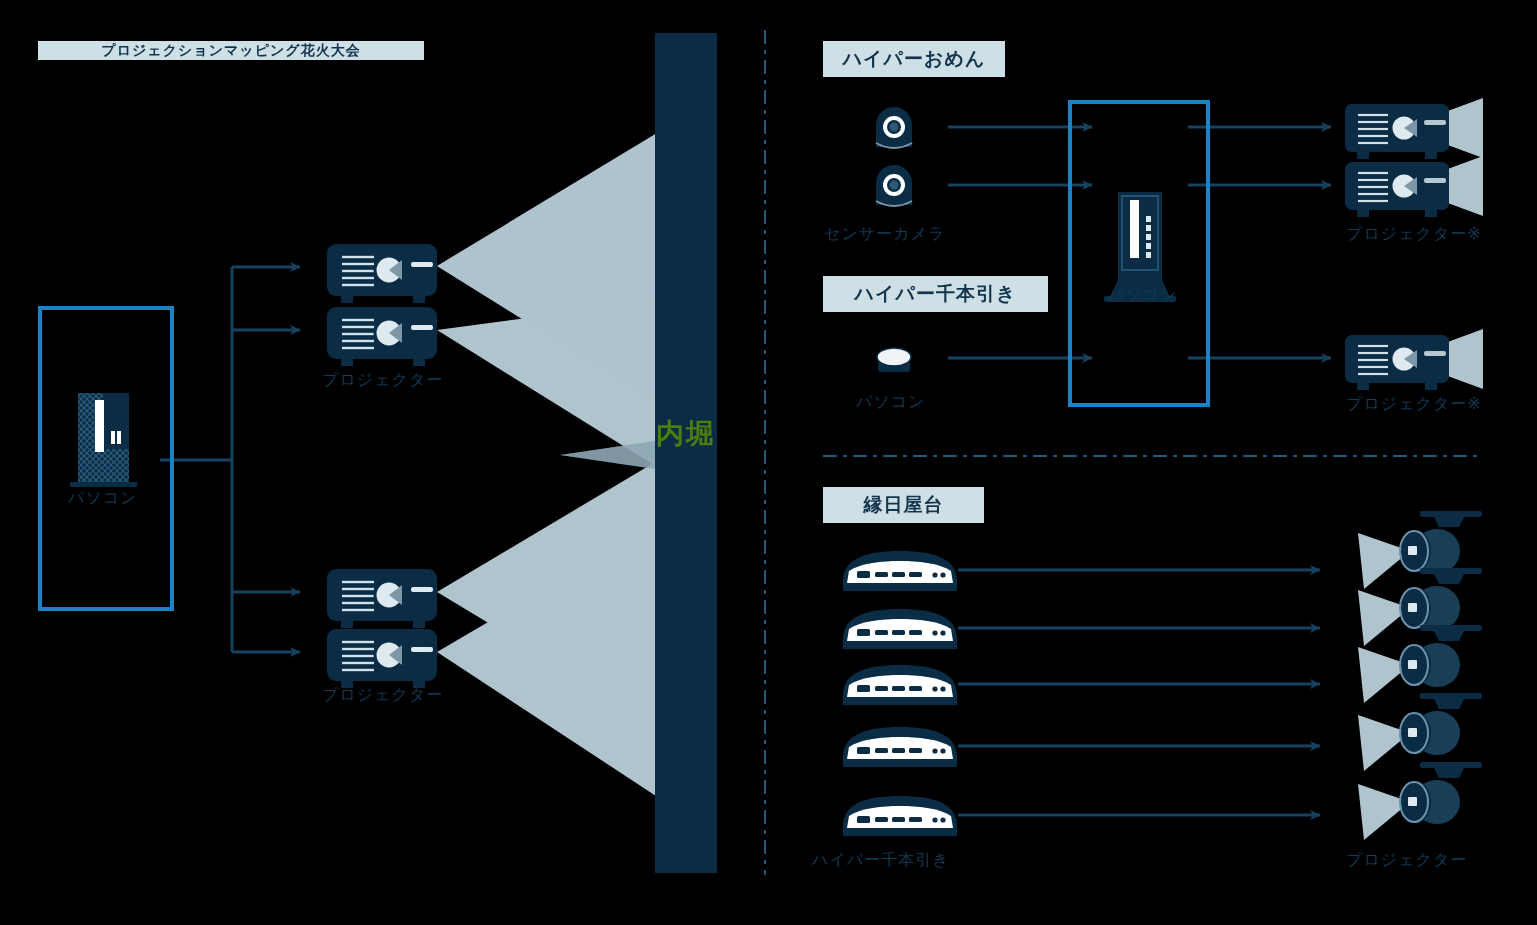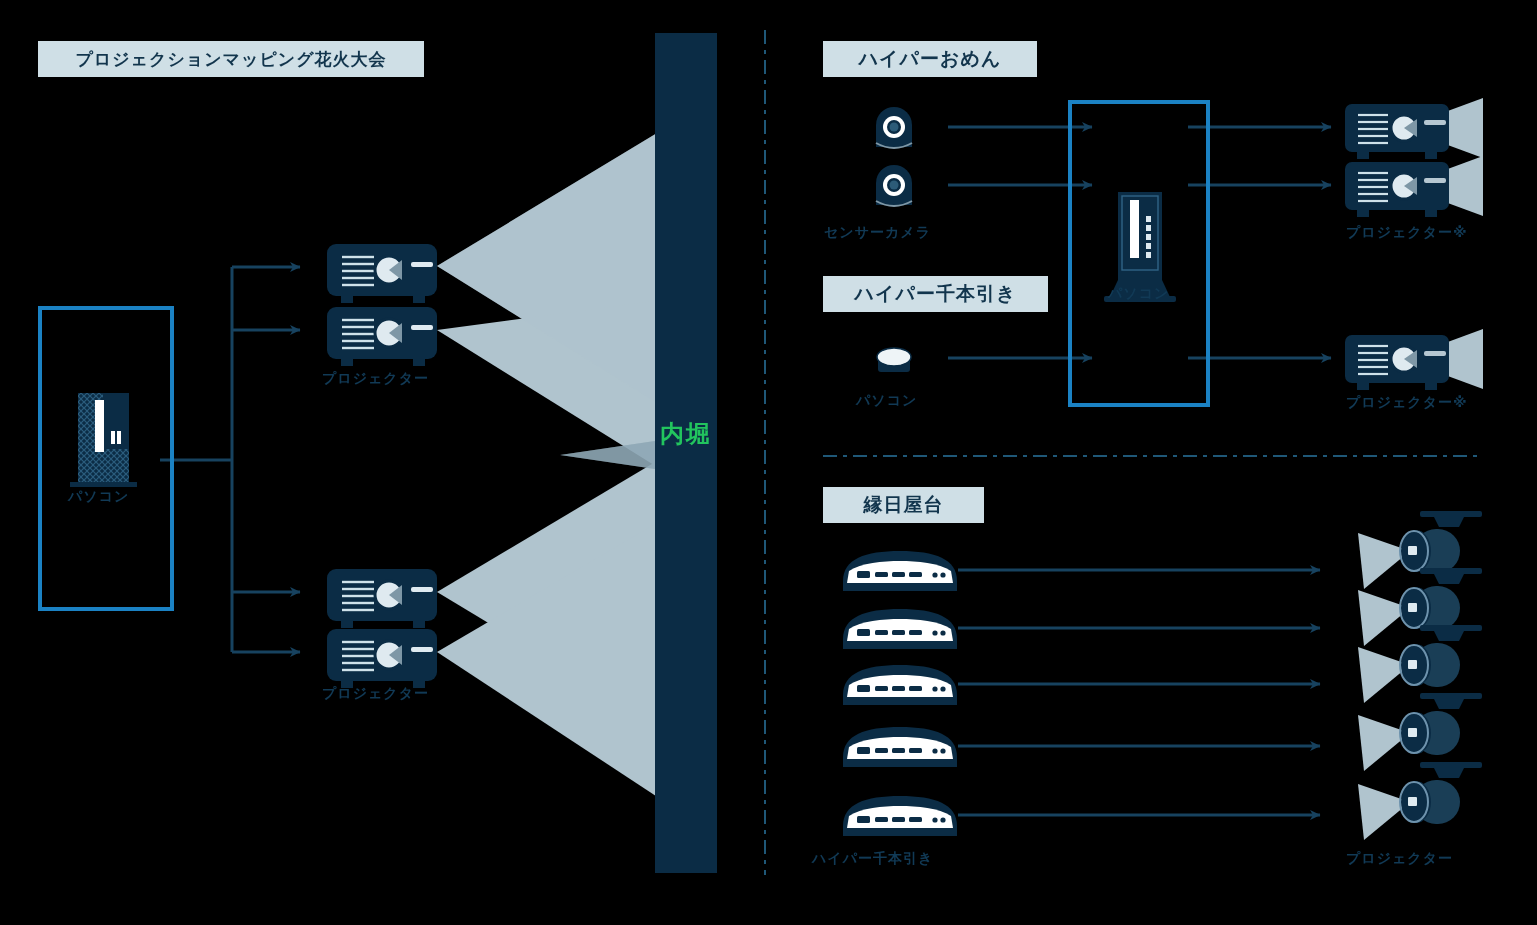--- a/index.html
+++ b/index.html
@@ -13,44 +13,44 @@
   
   .badge {
     position:absolute;
     background:#cfdfe6;
     color:#12354d;
     font-weight:bold;
     display:flex; align-items:center; justify-content:center;
     letter-spacing:1px;
     white-space:nowrap;
   }
-  #badge-main  { left:38px;  top:41px;  width:386px; height:36px; font-size:17px; }
-  #badge-omen  { left:823px; top:41px;  width:214px; height:36px; font-size:19px; }
+  #badge-main  { left:38px;  top:41px;  width:386px; height:19px; font-size:14px; }
+  #badge-omen  { left:823px; top:41px;  width:182px; height:36px; font-size:19px; }
   #badge-senbon{ left:823px; top:276px; width:225px; height:36px; font-size:19px; }
   #badge-ennichi{ left:823px; top:487px; width:161px; height:36px; font-size:19px; }
 
   
   .lbl {
-    position:absolute; color:#113a56; font-weight:bold; font-size:14px;
+    position:absolute; color:#113a56; font-weight:normal; font-size:16px;
     letter-spacing:1px; white-space:nowrap;
   }
 
   
   .bluebox { position:absolute; border:4px solid #1b82c4; }
   #pc-box-left { left:38px; top:306px; width:136px; height:305px; }
   #pc-box-right{ left:1068px; top:100px; width:142px; height:307px; }
 
   
   #moat {
     position:absolute; left:655px; top:33px; width:62px; height:840px;
     background:#0b2c45;
   }
   #moat-label {
     position:absolute; left:655px; top:418px; width:62px;
-    color:#22c55e; font-size:24px; font-weight:bold; text-align:center;
+    color:#4d7c0f; font-size:28px; font-weight:bold; text-align:center;
     line-height:32px; letter-spacing:2px;
   }
 
   
   #v-divider {
     position:absolute; left:764px; top:30px; width:2px; height:845px;
     background:repeating-linear-gradient(to bottom,
       #1f5878 0 14px, transparent 14px 20px, #1f5878 20px 24px, transparent 24px 30px);
   }
   #h-divider {

